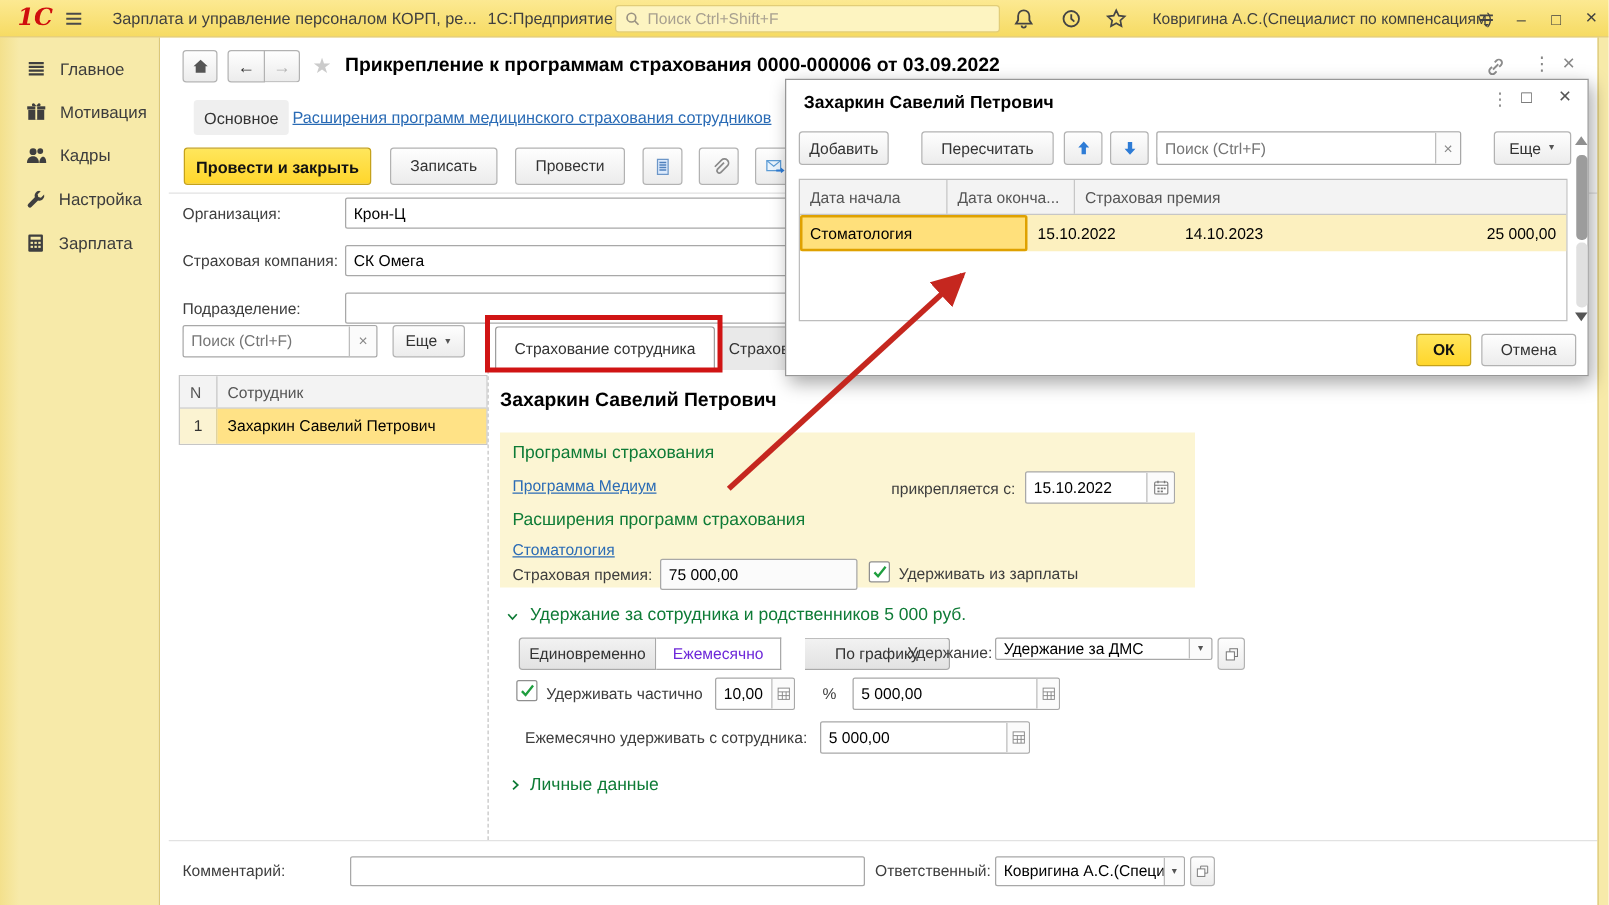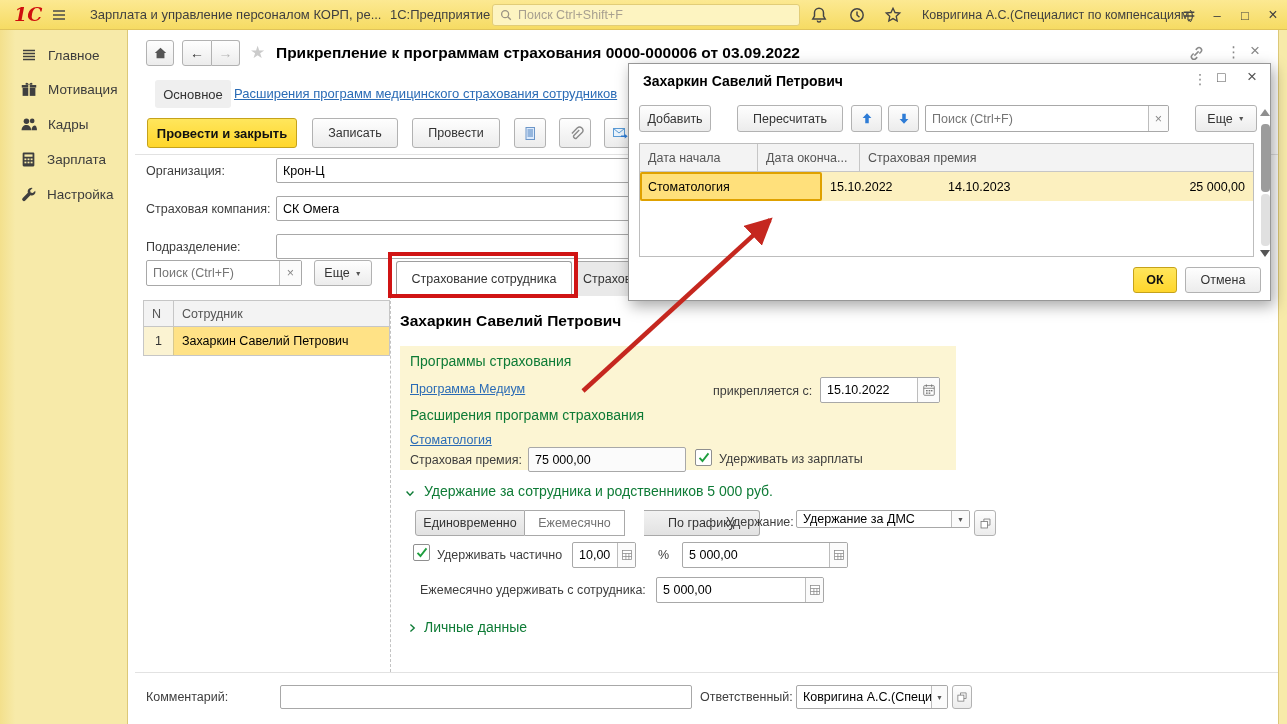--- a/index.html
+++ b/index.html
@@ -24,21 +24,21 @@
   .btn-yellow{background:linear-gradient(#ffe65c,#ffd62b);border:1px solid #c5a21b;font-weight:bold;color:#111}
   .field{background:#fff;border:1px solid #a8a8a8;border-radius:2px;display:flex;align-items:center;font-size:12.5px;color:#000;overflow:hidden}
   .field .val{flex:1;padding:0 6px;white-space:nowrap;overflow:hidden}
   .field .val.num{text-align:left}
   .fbtn{height:100%;display:flex;align-items:center;justify-content:center;border-left:1px solid #bdbdbd;background:#fbfbfb}
   .lbl{color:#3d3d3d;white-space:nowrap}
   .lnk{color:#2a6bb5;text-decoration:underline;white-space:nowrap}
   .grn{color:#0e7b36}
   .caret{font-size:7px;color:#555;line-height:1}
   .seg{border:1px solid #a9a9a9;background:linear-gradient(#f2f2f2,#e2e2e2);display:flex;align-items:center;justify-content:center;font-size:12.5px;color:#333}
-  .seg.sel{background:#fff;color:#737373}
+  .seg.sel{background:#fff;color:#6d28d9}
   .cb{width:17px;height:17px;background:#fff;border:1px solid #8f8f8f;border-radius:2px;display:flex;align-items:center;justify-content:center}
   .hline{height:1px;background:#e2e2e2}
   
   .t-head{background:#f3f3f3;color:#555}
   
   .modal{left:628px;top:63px;width:643px;height:238px;background:#fff;border:1px solid #979797;box-shadow:3px 5px 14px rgba(0,0,0,.35);z-index:40}
   .annot{z-index:30;pointer-events:none}
   .arrow-layer{left:0;top:0;width:1287px;height:724px;z-index:60;pointer-events:none}
   .icon{display:inline-flex;align-items:center;justify-content:center;line-height:1}
   input.txt{border:1px solid #a8a8a8;border-radius:2px;font-family:inherit;font-size:12.5px;color:#333;padding:0 6px;outline:none}
@@ -122,41 +122,41 @@
           <circle cx="11" cy="4.6" r="2.2" fill="#3f3f3f"></circle>
           <path d="M1 13.5c0-3.2 2-5 4.6-5 2.6 0 4.4 1.8 4.4 5z" fill="#3f3f3f"></path>
           <path d="M10.3 13.5c.1-2.6 1.3-4.6 2.9-4.6 1.4 0 2.3 1.8 2.3 4.6z" fill="#3f3f3f"></path>
         </svg>
       </span>
     <span>Кадры</span>
   </div>
   <div class="side-item">
     <span class="icon">
         <svg width="17" height="17" viewBox="0 0 16 16">
+          <path d="M10.8 1.6a3.6 3.6 0 0 0-3.4 4.8L2.6 11.2a1.7 1.7 0 1 0 2.4 2.4l4.8-4.8a3.6 3.6 0 0 0 4.6-4.4L12 6.7l-2-.5-.5-2 2.4-2.3a3.6 3.6 0 0 0-1.1-.3z" fill="#3f3f3f"></path>
+        </svg>
+      </span>
+    <span>Настройка</span>
+  </div>
+  <div class="side-item">
+    <span class="icon">
+        <svg width="17" height="17" viewBox="0 0 16 16">
           <rect x="2.5" y="1.5" width="11" height="13" rx="1" fill="#3f3f3f"></rect>
           <rect x="4.2" y="3.2" width="7.6" height="2.2" fill="#f7eaa9"></rect>
           <g fill="#f7eaa9">
             <rect x="4.2" y="7" width="1.8" height="1.6"></rect>
             <rect x="7.1" y="7" width="1.8" height="1.6"></rect>
             <rect x="10" y="7" width="1.8" height="1.6"></rect>
             <rect x="4.2" y="10" width="1.8" height="1.6"></rect>
             <rect x="7.1" y="10" width="1.8" height="1.6"></rect>
             <rect x="10" y="10" width="1.8" height="1.6"></rect>
           </g>
         </svg>
       </span>
     <span>Зарплата</span>
-  </div>
-  <div class="side-item">
-    <span class="icon">
-        <svg width="17" height="17" viewBox="0 0 16 16">
-          <path d="M10.8 1.6a3.6 3.6 0 0 0-3.4 4.8L2.6 11.2a1.7 1.7 0 1 0 2.4 2.4l4.8-4.8a3.6 3.6 0 0 0 4.6-4.4L12 6.7l-2-.5-.5-2 2.4-2.3a3.6 3.6 0 0 0-1.1-.3z" fill="#3f3f3f"></path>
-        </svg>
-      </span>
-    <span>Настройка</span>
   </div>
 </div>
 <div class="abs rstrip"></div>
 
 <div class="abs btn" style="left:146px;top:40px;width:28px;height:26px">
   <span class="icon">
       <svg width="15" height="14" viewBox="0 0 16 16">
         <path d="M1.5 8L8 2l6.5 6h-2V14h-9V8z" fill="#555"></path>
       </svg>
     </span>

